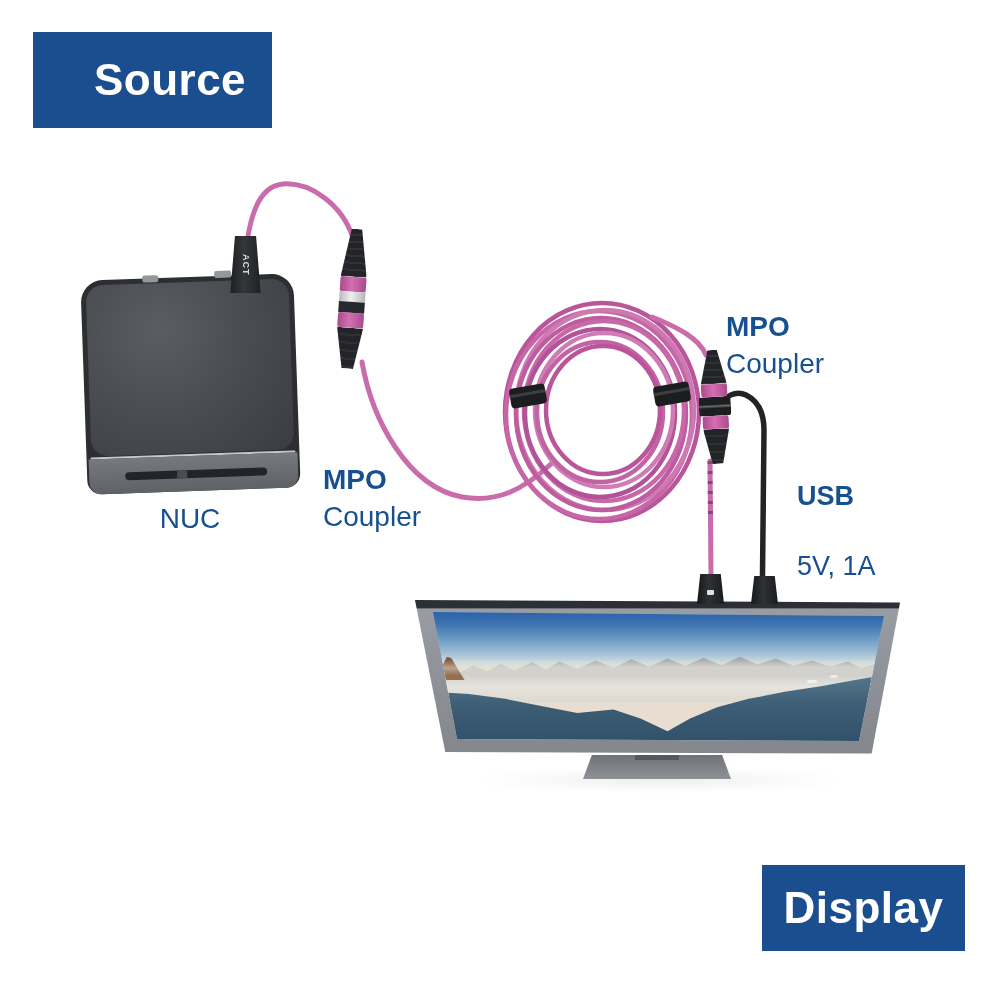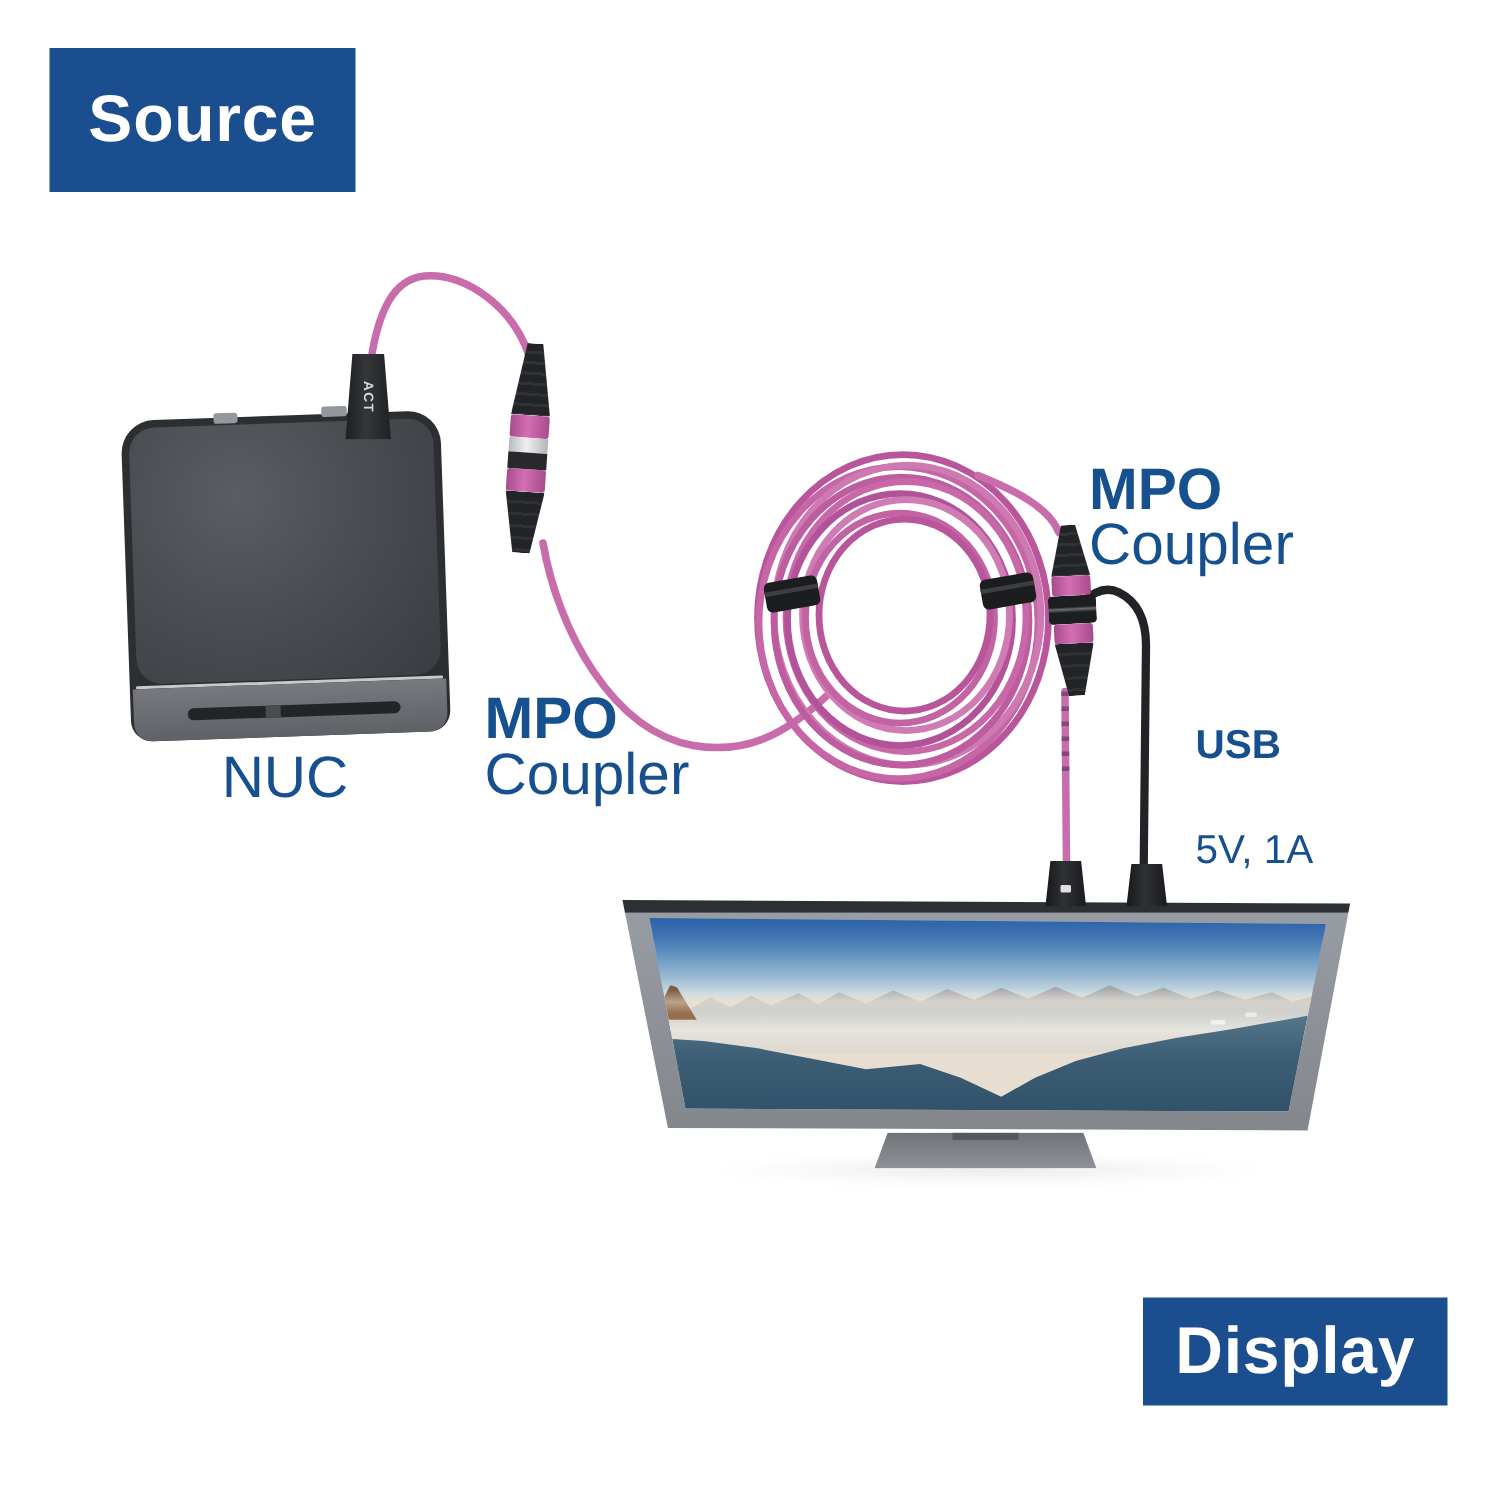--- a/index.html
+++ b/index.html
@@ -7,25 +7,25 @@
     width:1000px;height:1000px;position:relative;background:#ffffff;
     font-family:"Liberation Sans", sans-serif;overflow:hidden;
   }
 
   
   .badge{
     position:absolute;background:#1b4e8e;color:#ffffff;
     display:flex;align-items:center;justify-content:center;
     font-weight:bold;font-size:44px;letter-spacing:.5px;
   }
-  .badge-source{left:33px;top:32px;width:204px;height:96px;}
-  .badge-display{left:762px;top:865px;width:203px;height:72px;}
-
-  
-  .lbl{position:absolute;color:#17508f;font-size:39px;line-height:37px;white-space:pre;}
+  .badge-source{left:33px;top:32px;width:204px;height:96px;padding-left:35px;}
+  .badge-display{left:762px;top:865px;width:203px;height:86px;}
+
+  
+  .lbl{position:absolute;color:#17508f;font-size:28px;line-height:37px;white-space:pre;}
   .lbl .b{font-weight:bold;}
   .lbl-nuc{left:129px;top:500px;width:122px;text-align:center;font-weight:normal;}
   .lbl-coupler1{left:323px;top:461px;}
   .lbl-coupler2{left:726px;top:308px;}
   .lbl-usb{left:797px;top:479px;font-size:27px;line-height:35px;}
 
   
   svg.cables{position:absolute;left:0;top:0;width:1000px;height:1000px;}
 
   

